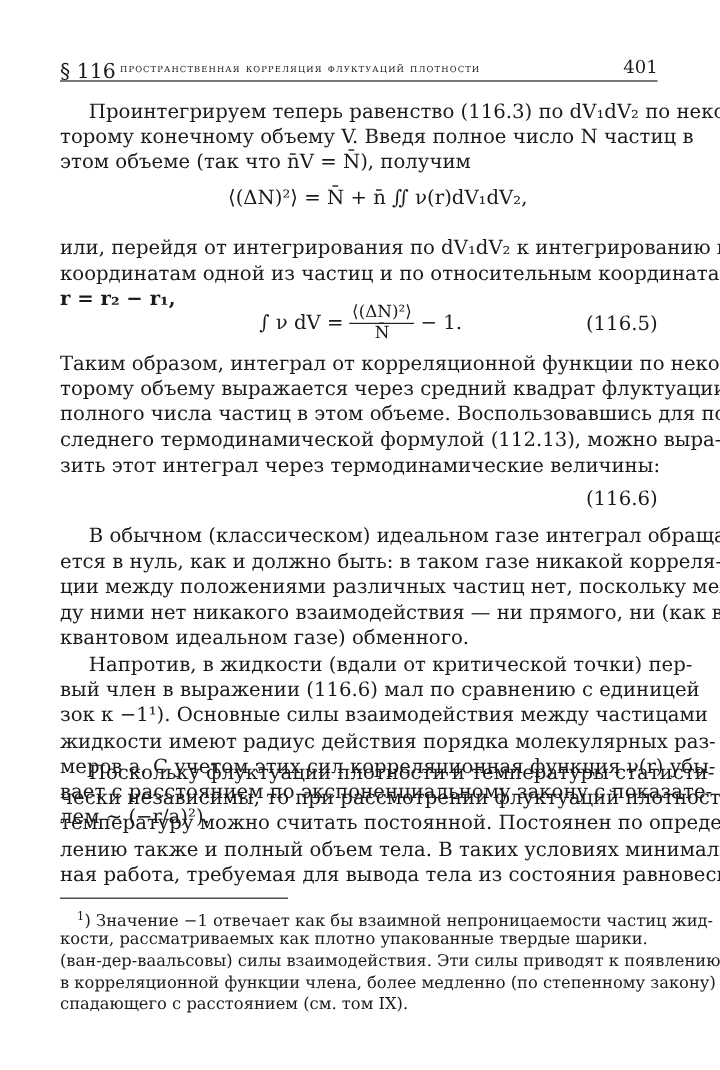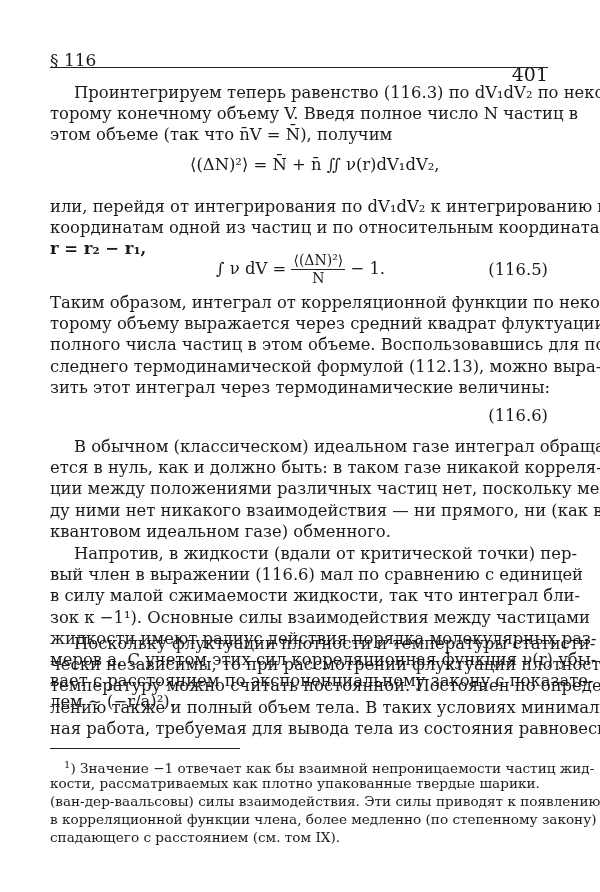--- a/index.html
+++ b/index.html
@@ -9,21 +9,21 @@
     color: #1a1a1a;
   }
   .page { position: absolute; left: 50px; top: 0; width: 498px; }
   .running-head {
     position: absolute; top: 47px; left: 0; width: 498px; height: 20px;
     border-bottom: 1.2px solid #222;
     font-size: 13px;
   }
   .rh-sec { position: absolute; left: 0; top: 3px; font-size: 17px; }
   .rh-title { position: absolute; left: 50px; top: 4px; font-size: 10.5px; letter-spacing: 0.9px; font-variant: small-caps; text-transform: lowercase; }
-  .rh-page { position: absolute; right: 0; top: 16px; font-size: 19px; }
+  .rh-page { position: absolute; right: 0; top: 0; font-size: 15px; }
 
   .body-text { position: absolute; left: 0; width: 498px; font-size: 16.4px; line-height: 21.2px; text-align: justify; }
   .line { display: block; white-space: nowrap; text-align-last: justify; height: 21.2px; }
   .line.last { text-align-last: left; }
   .indent { padding-left: 24px; }
 
   .eq { position: absolute; left: 0; width: 498px; font-size: 16.4px; height: 40px; }
   .eq .body { position: absolute; white-space: nowrap; }
   .eq .num { position: absolute; right: 0; }
   .frac { display: inline-block; vertical-align: middle; text-align: center; font-size: 14px; line-height: 17px; }
@@ -38,20 +38,21 @@
   .fn-ind { padding-left: 14px; }
   .fn-mark { font-size: 10px; vertical-align: 5px; }
 </style>
 </head>
 <body>
 
 <div class="page">
 
   <div class="running-head">
     <span class="rh-sec">§ 116</span>
+    <span class="rh-title">ПРОСТРАНСТВЕННАЯ КОРРЕЛЯЦИЯ ФЛУКТУАЦИЙ ПЛОТНОСТИ</span>
     <span class="rh-page">401</span>
   </div>
 
   <div class="body-text" style="top:82px;">
     <span class="line indent">Проинтегрируем теперь равенство (116.3) по dV₁dV₂ по неко-</span>
     <span class="line">торому конечному объему V. Введя полное число N частиц в</span>
     <span class="line last">этом объеме (так что n̄V = N̄), получим</span>
   </div>
 
   <div class="eq" style="top:150px;">
@@ -92,21 +93,20 @@
     <span class="line indent">В обычном (классическом) идеальном газе интеграл обраща-</span>
     <span class="line">ется в нуль, как и должно быть: в таком газе никакой корреля-</span>
     <span class="line">ции между положениями различных частиц нет, поскольку меж-</span>
     <span class="line">ду ними нет никакого взаимодействия — ни прямого, ни (как в</span>
     <span class="line last">квантовом идеальном газе) обменного.</span>
   </div>
 
   <div class="body-text" style="top:543px;">
     <span class="line indent">Напротив, в жидкости (вдали от критической точки) пер-</span>
     <span class="line">вый член в выражении (116.6) мал по сравнению с единицей</span>
-    <span class="line">в силу малой сжимаемости жидкости, так что интеграл бли-</span>
     <span class="line">зок к −1¹). Основные силы взаимодействия между частицами</span>
     <span class="line">жидкости имеют радиус действия порядка молекулярных раз-</span>
     <span class="line">меров a. С учетом этих сил корреляционная функция ν(r) убы-</span>
     <span class="line">вает с расстоянием по экспоненциальному закону с показате-</span>
     <span class="line last">лем ∼ (−r/a)²).</span>
   </div>
 
   <div class="body-text" style="top:633px;">
     <span class="line indent">Поскольку флуктуации плотности и температуры статисти-</span>
     <span class="line">чески независимы, то при рассмотрении флуктуаций плотности</span>

